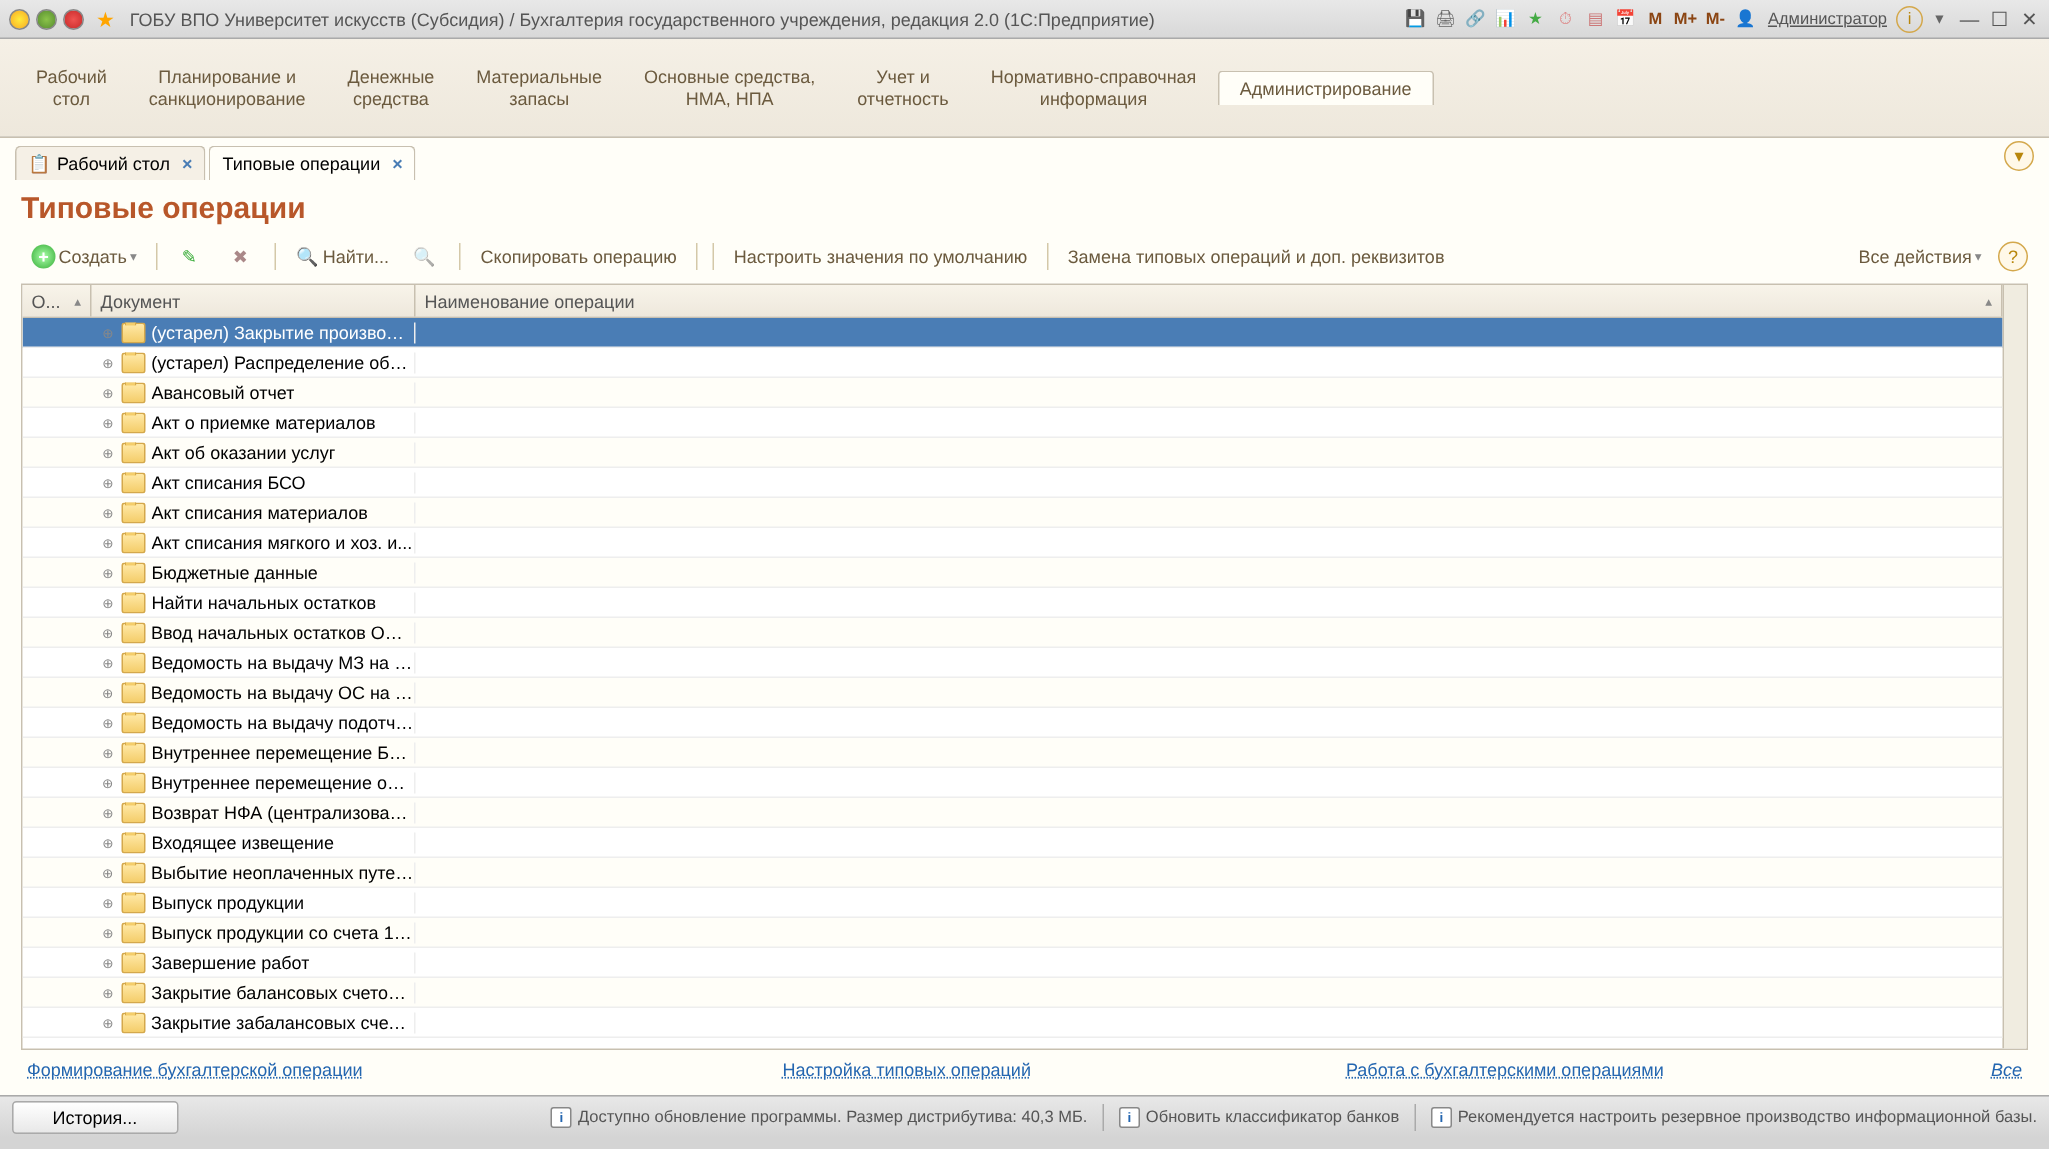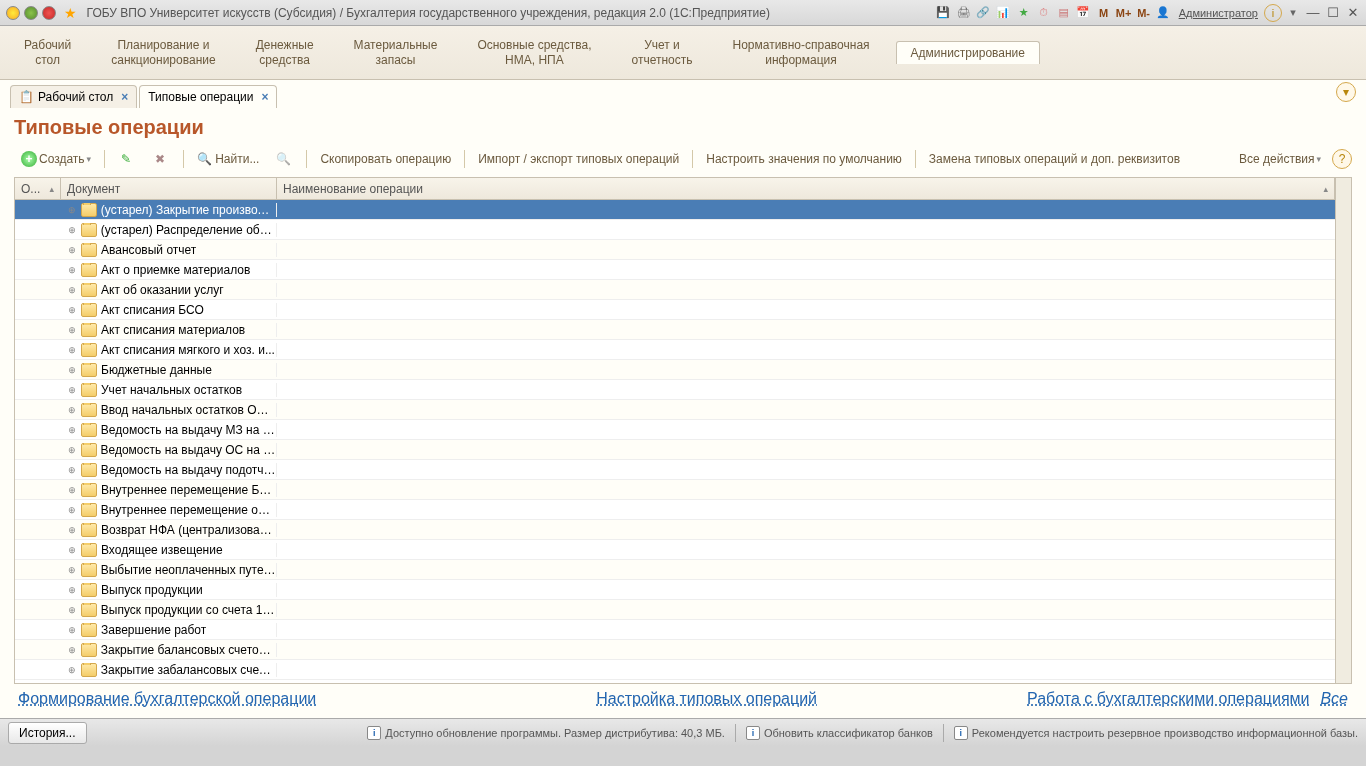--- a/index.html
+++ b/index.html
@@ -13,21 +13,21 @@
 .tb-red { background: radial-gradient(#ef5350, #c62828); }
 .tb-star { color: #ffa500; font-size: 14px; margin: 0 6px; }
 .tb-title { flex: 1; color: #555; font-size: 12px; padding-left: 4px; }
 .tb-icons { display: flex; align-items: center; gap: 2px; }
 .tb-ic { width: 18px; height: 18px; display: flex; align-items: center; justify-content: center; font-size: 11px; color: #666; cursor: pointer; }
 .tb-ic.m { color: #8b4513; font-weight: bold; font-size: 11px; padding: 0 2px; }
 .tb-user { color: #555; font-size: 11px; margin: 0 4px; text-decoration: underline; }
 .tb-win { width: 18px; height: 16px; display: flex; align-items: center; justify-content: center; color: #555; font-size: 13px; cursor: pointer; }
 
 
-.sections { height: 54px; background: linear-gradient(#f5f0e6, #eee8dc); display: flex; align-items: center; padding: 0 10px; border-bottom: 1px solid #c8c0b0; gap: 12px; }
+.sections { height: 66px; background: linear-gradient(#f5f0e6, #eee8dc); display: flex; align-items: center; padding: 0 10px; border-bottom: 1px solid #c8c0b0; }
 .section { padding: 4px 14px; text-align: center; color: #6b5a3e; font-size: 12px; cursor: pointer; line-height: 1.2; }
 .section.active { background: #fffef8; border: 1px solid #c8c0b0; border-bottom: none; border-radius: 3px 3px 0 0; }
 
 
 .doctabs { height: 28px; background: #fffef8; display: flex; align-items: flex-end; padding: 0 10px; position: relative; }
 .doctab { display: flex; align-items: center; padding: 4px 8px; border: 1px solid #c8c0b0; border-bottom: none; border-radius: 4px 4px 0 0; margin-right: 2px; background: #f5f0e6; cursor: pointer; font-size: 12px; }
 .doctab.active { background: #fffef8; }
 .doctab .close { margin-left: 8px; color: #4a7db5; font-weight: bold; cursor: pointer; }
 .collapse-btn { position: absolute; right: 10px; top: 2px; width: 20px; height: 20px; border: 1px solid #d4a84c; border-radius: 50%; background: #fff8e8; display: flex; align-items: center; justify-content: center; color: #b8860b; cursor: pointer; }
 
@@ -59,27 +59,27 @@
 .gc1 { width: 46px; border-right: 1px solid #eee; }
 .gc2 { width: 216px; border-right: 1px solid #eee; display: flex; align-items: center; padding-left: 6px; overflow: hidden; white-space: nowrap; }
 .gc3 { flex: 1; padding-left: 6px; }
 .exp { color: #888; font-size: 9px; margin-right: 4px; cursor: pointer; width: 10px; display: inline-block; text-align: center; }
 .fold { width: 16px; height: 14px; background: linear-gradient(#ffe9a8, #f4cd6a); border: 1px solid #d4a84c; border-radius: 2px; margin-right: 4px; flex-shrink: 0; position: relative; }
 .fold::before { content: ""; position: absolute; top: -3px; left: 1px; width: 6px; height: 3px; background: #f4cd6a; border: 1px solid #d4a84c; border-bottom: none; border-radius: 2px 2px 0 0; }
 .gtxt { overflow: hidden; text-overflow: ellipsis; font-size: 12px; }
 .vscroll { width: 16px; background: #f0ece0; border-left: 1px solid #c8c0b0; }
 
 
-.bottom-links { display: flex; padding: 6px 4px; font-size: 16px; }
+.bottom-links { display: flex; padding: 6px 4px; font-size: 12px; }
 .blink { color: #2466b0; text-decoration: underline dotted; cursor: pointer; }
 .blink-all { margin-left: auto; color: #2466b0; text-decoration: underline dotted; cursor: pointer; font-style: italic; }
 
 
 .statusbar { height: 28px; background: linear-gradient(#e8e8e8, #d4d4d4); border-top: 1px solid #aaa; display: flex; align-items: center; padding: 0 8px; gap: 10px; }
-.history-btn { padding: 3px 10px; border: 1px solid #aaa; border-radius: 3px; background: linear-gradient(#fff, #e8e8e8); cursor: pointer; font-size: 12px; }
+.history-btn { padding: 3px 26px; border: 1px solid #aaa; border-radius: 3px; background: linear-gradient(#fff, #e8e8e8); cursor: pointer; font-size: 12px; }
 .status-item { display: flex; align-items: center; color: #555; font-size: 11px; gap: 4px; }
 .status-item .si { width: 14px; height: 14px; border: 1px solid #888; border-radius: 2px; display: flex; align-items: center; justify-content: center; font-size: 9px; font-weight: bold; color: #2466b0; background: #fff; }
 .status-sep { width: 1px; height: 18px; background: #aaa; }
 
 .grid-container { display: flex; flex: 1; overflow: hidden; }
 </style>
 </head>
 <body>
 
 <div class="titlebar">
@@ -163,23 +163,20 @@
       <span>Найти...</span>
     </div>
     <div class="tbtn">
         <span class="ic" style="opacity:0.5">🔍</span>
       </div>
     <div class="tsep"></div>
     <div class="tbtn">
         <span>Скопировать операцию</span>
       </div>
     <div class="tsep"></div>
-    <div class="tbtn">
-        <span>Импорт / экспорт типовых операций</span>
-      </div>
     <div class="tsep"></div>
     <div class="tbtn">
         <span>Настроить значения по умолчанию</span>
       </div>
     <div class="tsep"></div>
     <div class="tbtn">
         <span>Замена типовых операций и доп. реквизитов</span>
       </div>
     <div class="toolbar-right">
       <div class="tbtn">
@@ -286,21 +283,21 @@
                 <span class="fold"></span>
                 <span class="gtxt">Бюджетные данные</span>
               </div>
               <div class="gc3"></div>
             </div>
             <div class="grow">
               <div class="gc1"></div>
               <div class="gc2">
                 <span class="exp">⊕</span>
                 <span class="fold"></span>
-                <span class="gtxt">Учет начальных остатков</span>
+                <span class="gtxt">Найти начальных остатков</span>
               </div>
               <div class="gc3"></div>
             </div>
             <div class="grow">
               <div class="gc1"></div>
               <div class="gc2">
                 <span class="exp">⊕</span>
                 <span class="fold"></span>
                 <span class="gtxt">Ввод начальных остатков ОС, ...</span>
               </div>

